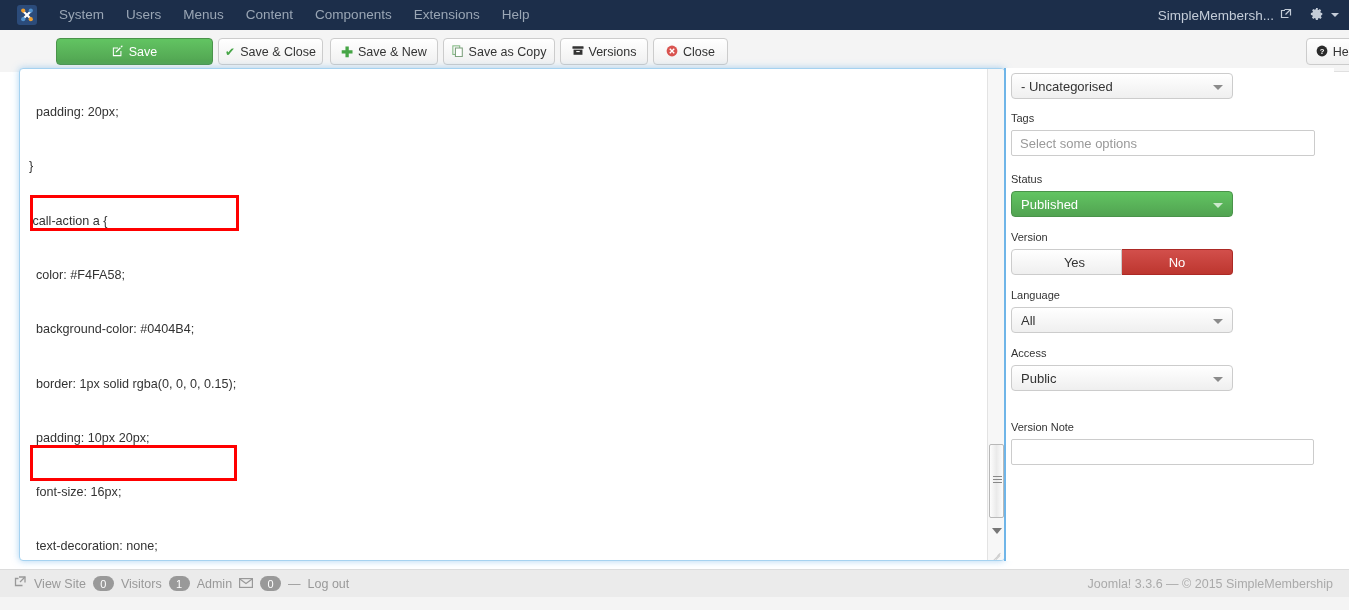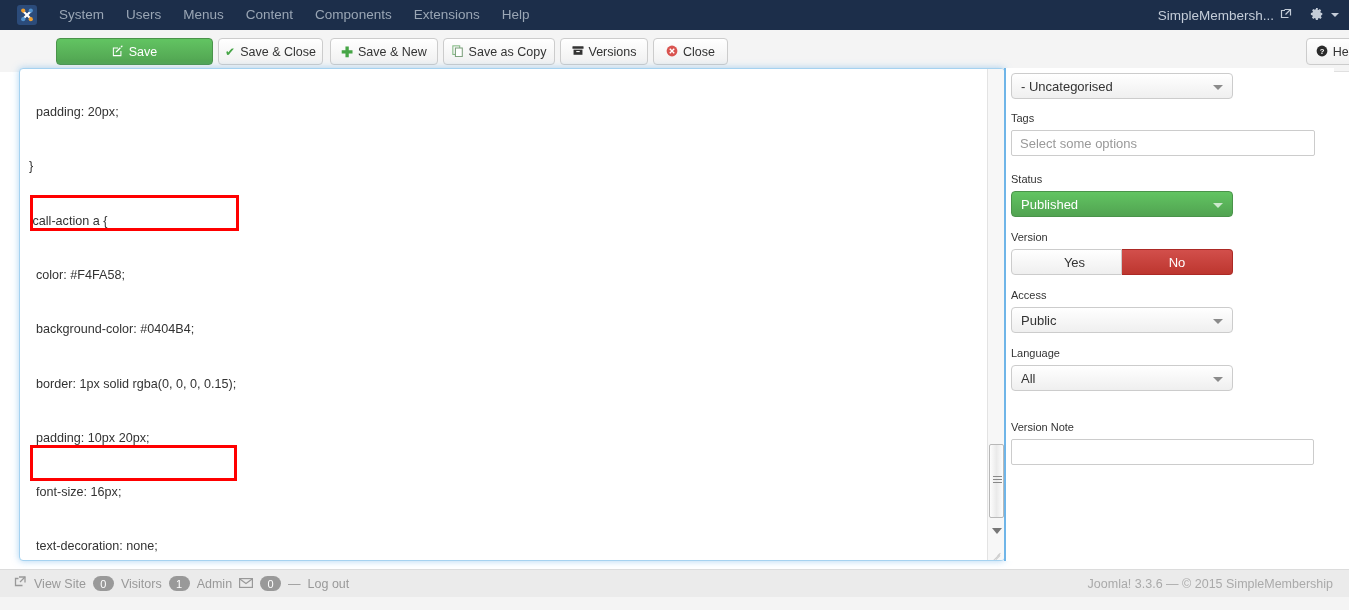--- a/index.html
+++ b/index.html
@@ -497,31 +497,31 @@
 
     <div class="fld" style="margin-top:13px;">
       <div class="fld-label">Version</div>
       <div class="btngroup">
         <div class="tgl">Yes</div>
         <div class="tgl tgl-no-active">No</div>
       </div>
     </div>
 
     <div class="fld" style="margin-top:13px;">
+      <div class="fld-label">Language</div>
+      <div class="sel">
+        <span>All</span>
+        <span class="arr"></span>
+      </div>
+    </div>
+
+    <div class="fld" style="margin-top:13px;">
       <div class="fld-label">Access</div>
       <div class="sel">
         <span>Public</span>
-        <span class="arr"></span>
-      </div>
-    </div>
-
-    <div class="fld" style="margin-top:13px;">
-      <div class="fld-label">Language</div>
-      <div class="sel">
-        <span>All</span>
         <span class="arr"></span>
       </div>
     </div>
 
     <div class="fld" style="margin-top:29px;">
       <div class="fld-label">Version Note</div>
       <div class="txtinput vnote-input">
         <span></span>
       </div>
     </div>

